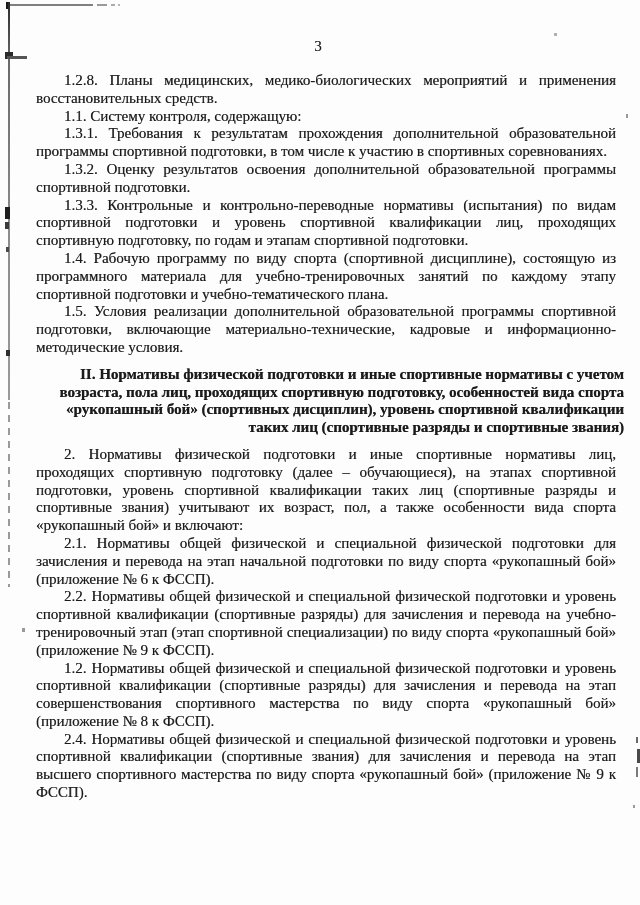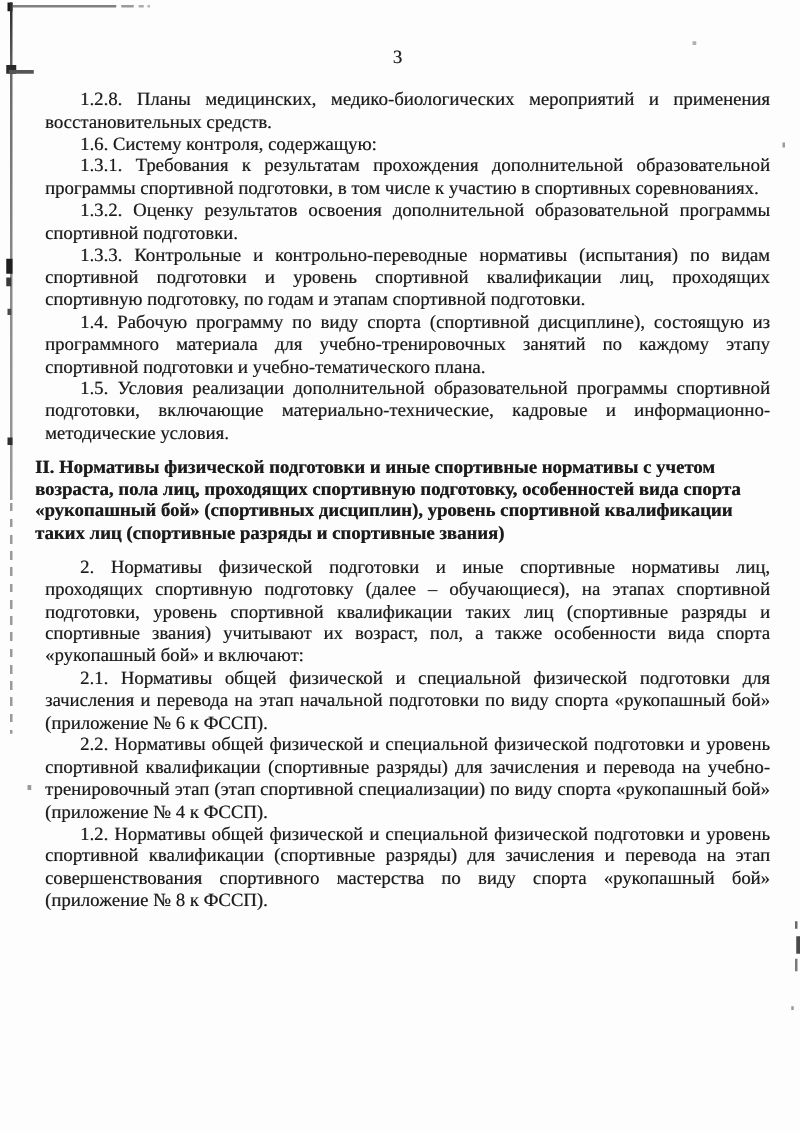--- a/index.html
+++ b/index.html
@@ -37,21 +37,21 @@
     text-align: justify;
     text-shadow: 0.35px 0 0 rgba(27,27,27,0.55);
   }
   .para {
     margin: 0;
     text-indent: 28px;
   }
   .heading {
     font-size: 15px;
     font-weight: 700;
-    text-align: left;
+    text-align: right;
     text-indent: 0;
     margin: 9px -8px 9px -8px;
     text-shadow: 0.3px 0 0 rgba(27,27,27,0.75);
   }
   
   .artifact { position: absolute; }
   .a-corner        { left: 6px;  top: 2px;   width: 4px;  height: 7px;  background: #1a1a1a; }
   .a-top-line      { left: 8px;  top: 4px;   width: 85px; height: 2px;  background: #808080; }
   .a-top-dash      { left: 97px; top: 4px;   width: 10px; height: 2px;  background: #9a9a9a; }
   .a-top-dot1      { left: 111px;top: 4px;   width: 4px;  height: 2px;  background: #ababab; }
@@ -97,28 +97,29 @@
   <div class="artifact a-rm2"></div>
   <div class="artifact a-rm3"></div>
   <div class="artifact a-rdot"></div>
   <div class="artifact a-tdot"></div>
   <div class="artifact a-rdot-top"></div>
 
   <div class="page-number">3</div>
 
   <div class="content">
     <p class="para">1.2.8. Планы медицинских, медико-биологических мероприятий и применения восстановительных средств.</p>
-    <p class="para">1.6. Систему контроля, содержащую:</p>
+    <p class="para">1.1. Систему контроля, содержащую:</p>
     <p class="para">1.3.1. Требования к результатам прохождения дополнительной образовательной программы спортивной подготовки, в том числе к участию в спортивных соревнованиях.</p>
     <p class="para">1.3.2. Оценку результатов освоения дополнительной образовательной программы спортивной подготовки.</p>
     <p class="para">1.3.3. Контрольные и контрольно-переводные нормативы (испытания) по видам спортивной подготовки и уровень спортивной квалификации лиц, проходящих спортивную подготовку, по годам и этапам спортивной подготовки.</p>
     <p class="para">1.4. Рабочую программу по виду спорта (спортивной дисциплине), состоящую из программного материала для учебно-тренировочных занятий по каждому этапу спортивной подготовки и учебно-тематического плана.</p>
     <p class="para">1.5. Условия реализации дополнительной образовательной программы спортивной подготовки, включающие материально-технические, кадровые и информационно-методические условия.</p>
 
     <p class="para heading">II. Нормативы физической подготовки и иные спортивные нормативы с учетом возраста, пола лиц, проходящих спортивную подготовку, особенностей вида спорта «рукопашный бой» (спортивных дисциплин), уровень спортивной квалификации таких лиц (спортивные разряды и спортивные звания)</p>
 
     <p class="para">2. Нормативы физической подготовки и иные спортивные нормативы лиц, проходящих спортивную подготовку (далее – обучающиеся), на этапах спортивной подготовки, уровень спортивной квалификации таких лиц (спортивные разряды и спортивные звания) учитывают их возраст, пол, а также особенности вида спорта «рукопашный бой» и включают:</p>
     <p class="para">2.1. Нормативы общей физической и специальной физической подготовки для зачисления и перевода на этап начальной подготовки по виду спорта «рукопашный бой» (приложение № 6 к ФССП).</p>
-    <p class="para">2.2. Нормативы общей физической и специальной физической подготовки и уровень спортивной квалификации (спортивные разряды) для зачисления и перевода на учебно-тренировочный этап (этап спортивной специализации) по виду спорта «рукопашный бой» (приложение № 4 к ФССП).</p>
+    <p class="para">2.2. Нормативы общей физической и специальной физической подготовки и уровень спортивной квалификации (спортивные разряды) для зачисления и перевода на учебно-тренировочный этап (этап спортивной специализации) по виду спорта «рукопашный бой» (приложение № 9 к ФССП).</p>
     <p class="para">1.2. Нормативы общей физической и специальной физической подготовки и уровень спортивной квалификации (спортивные разряды) для зачисления и перевода на этап совершенствования спортивного мастерства по виду спорта «рукопашный бой» (приложение № 8 к ФССП).</p>
+    <p class="para">2.4. Нормативы общей физической и специальной физической подготовки и уровень спортивной квалификации (спортивные звания) для зачисления и перевода на этап высшего спортивного мастерства по виду спорта «рукопашный бой» (приложение № 9 к ФССП).</p>
   </div>
 
 </div>
 
 </body></html>

